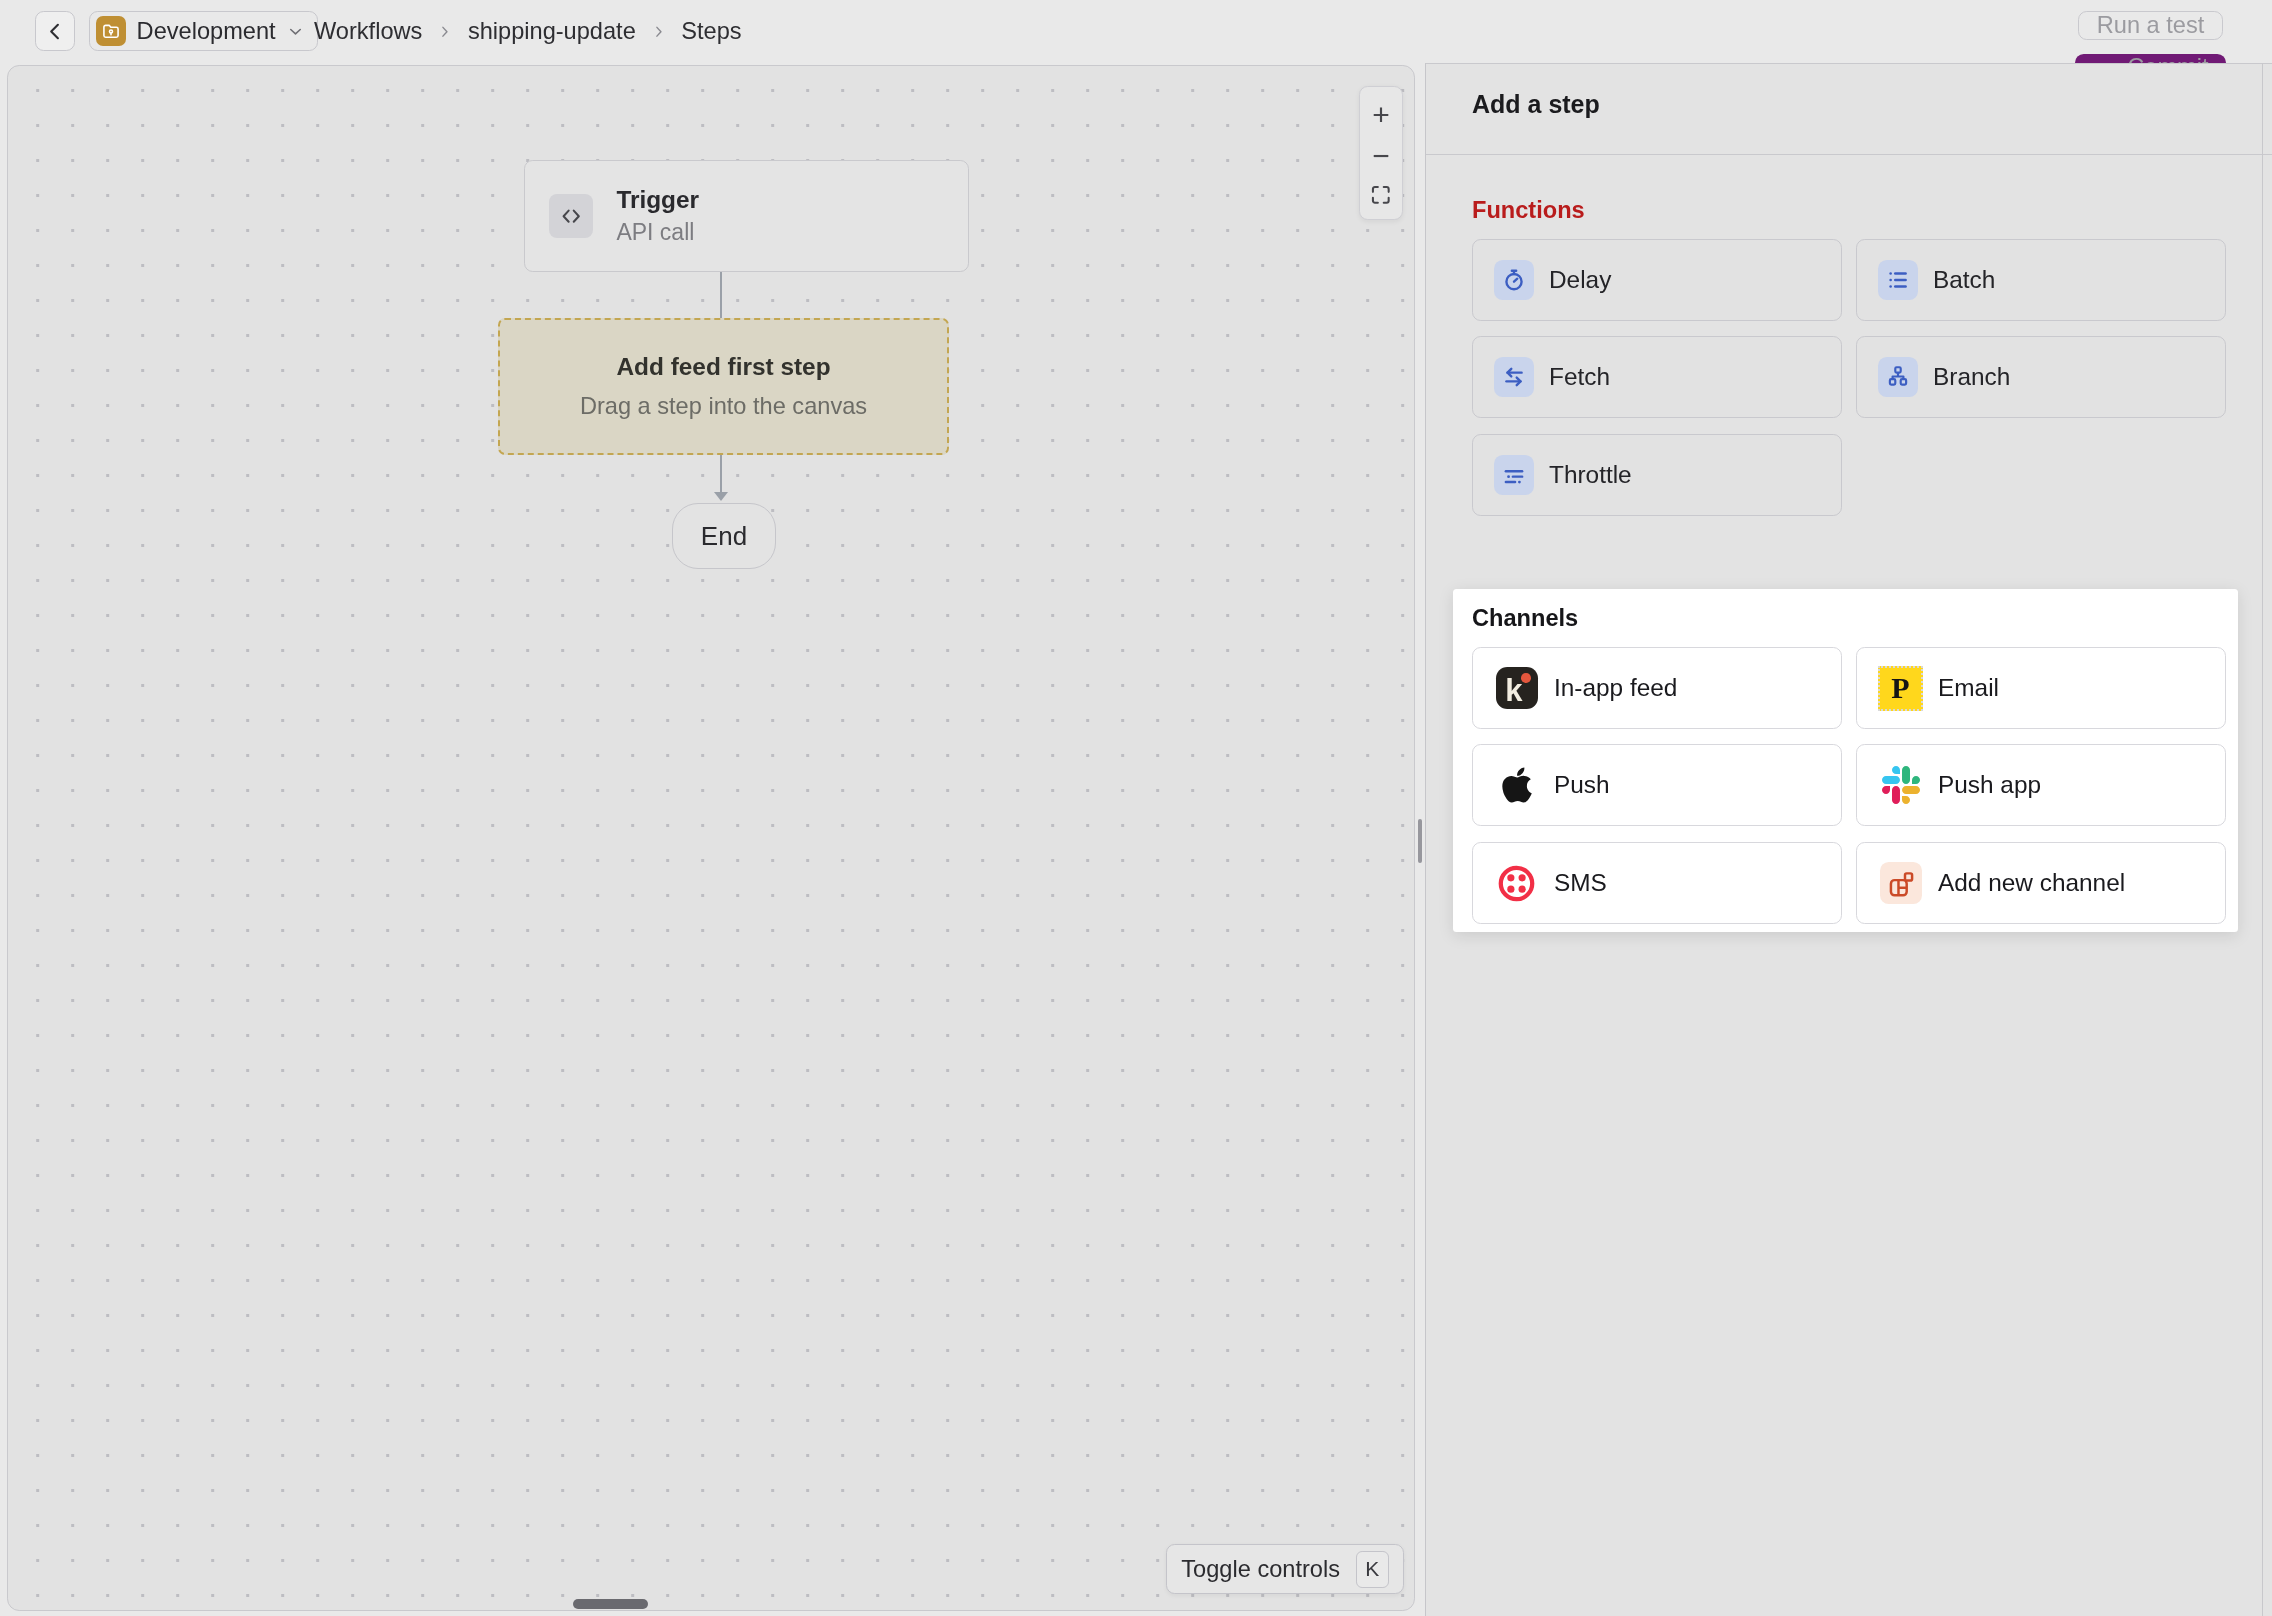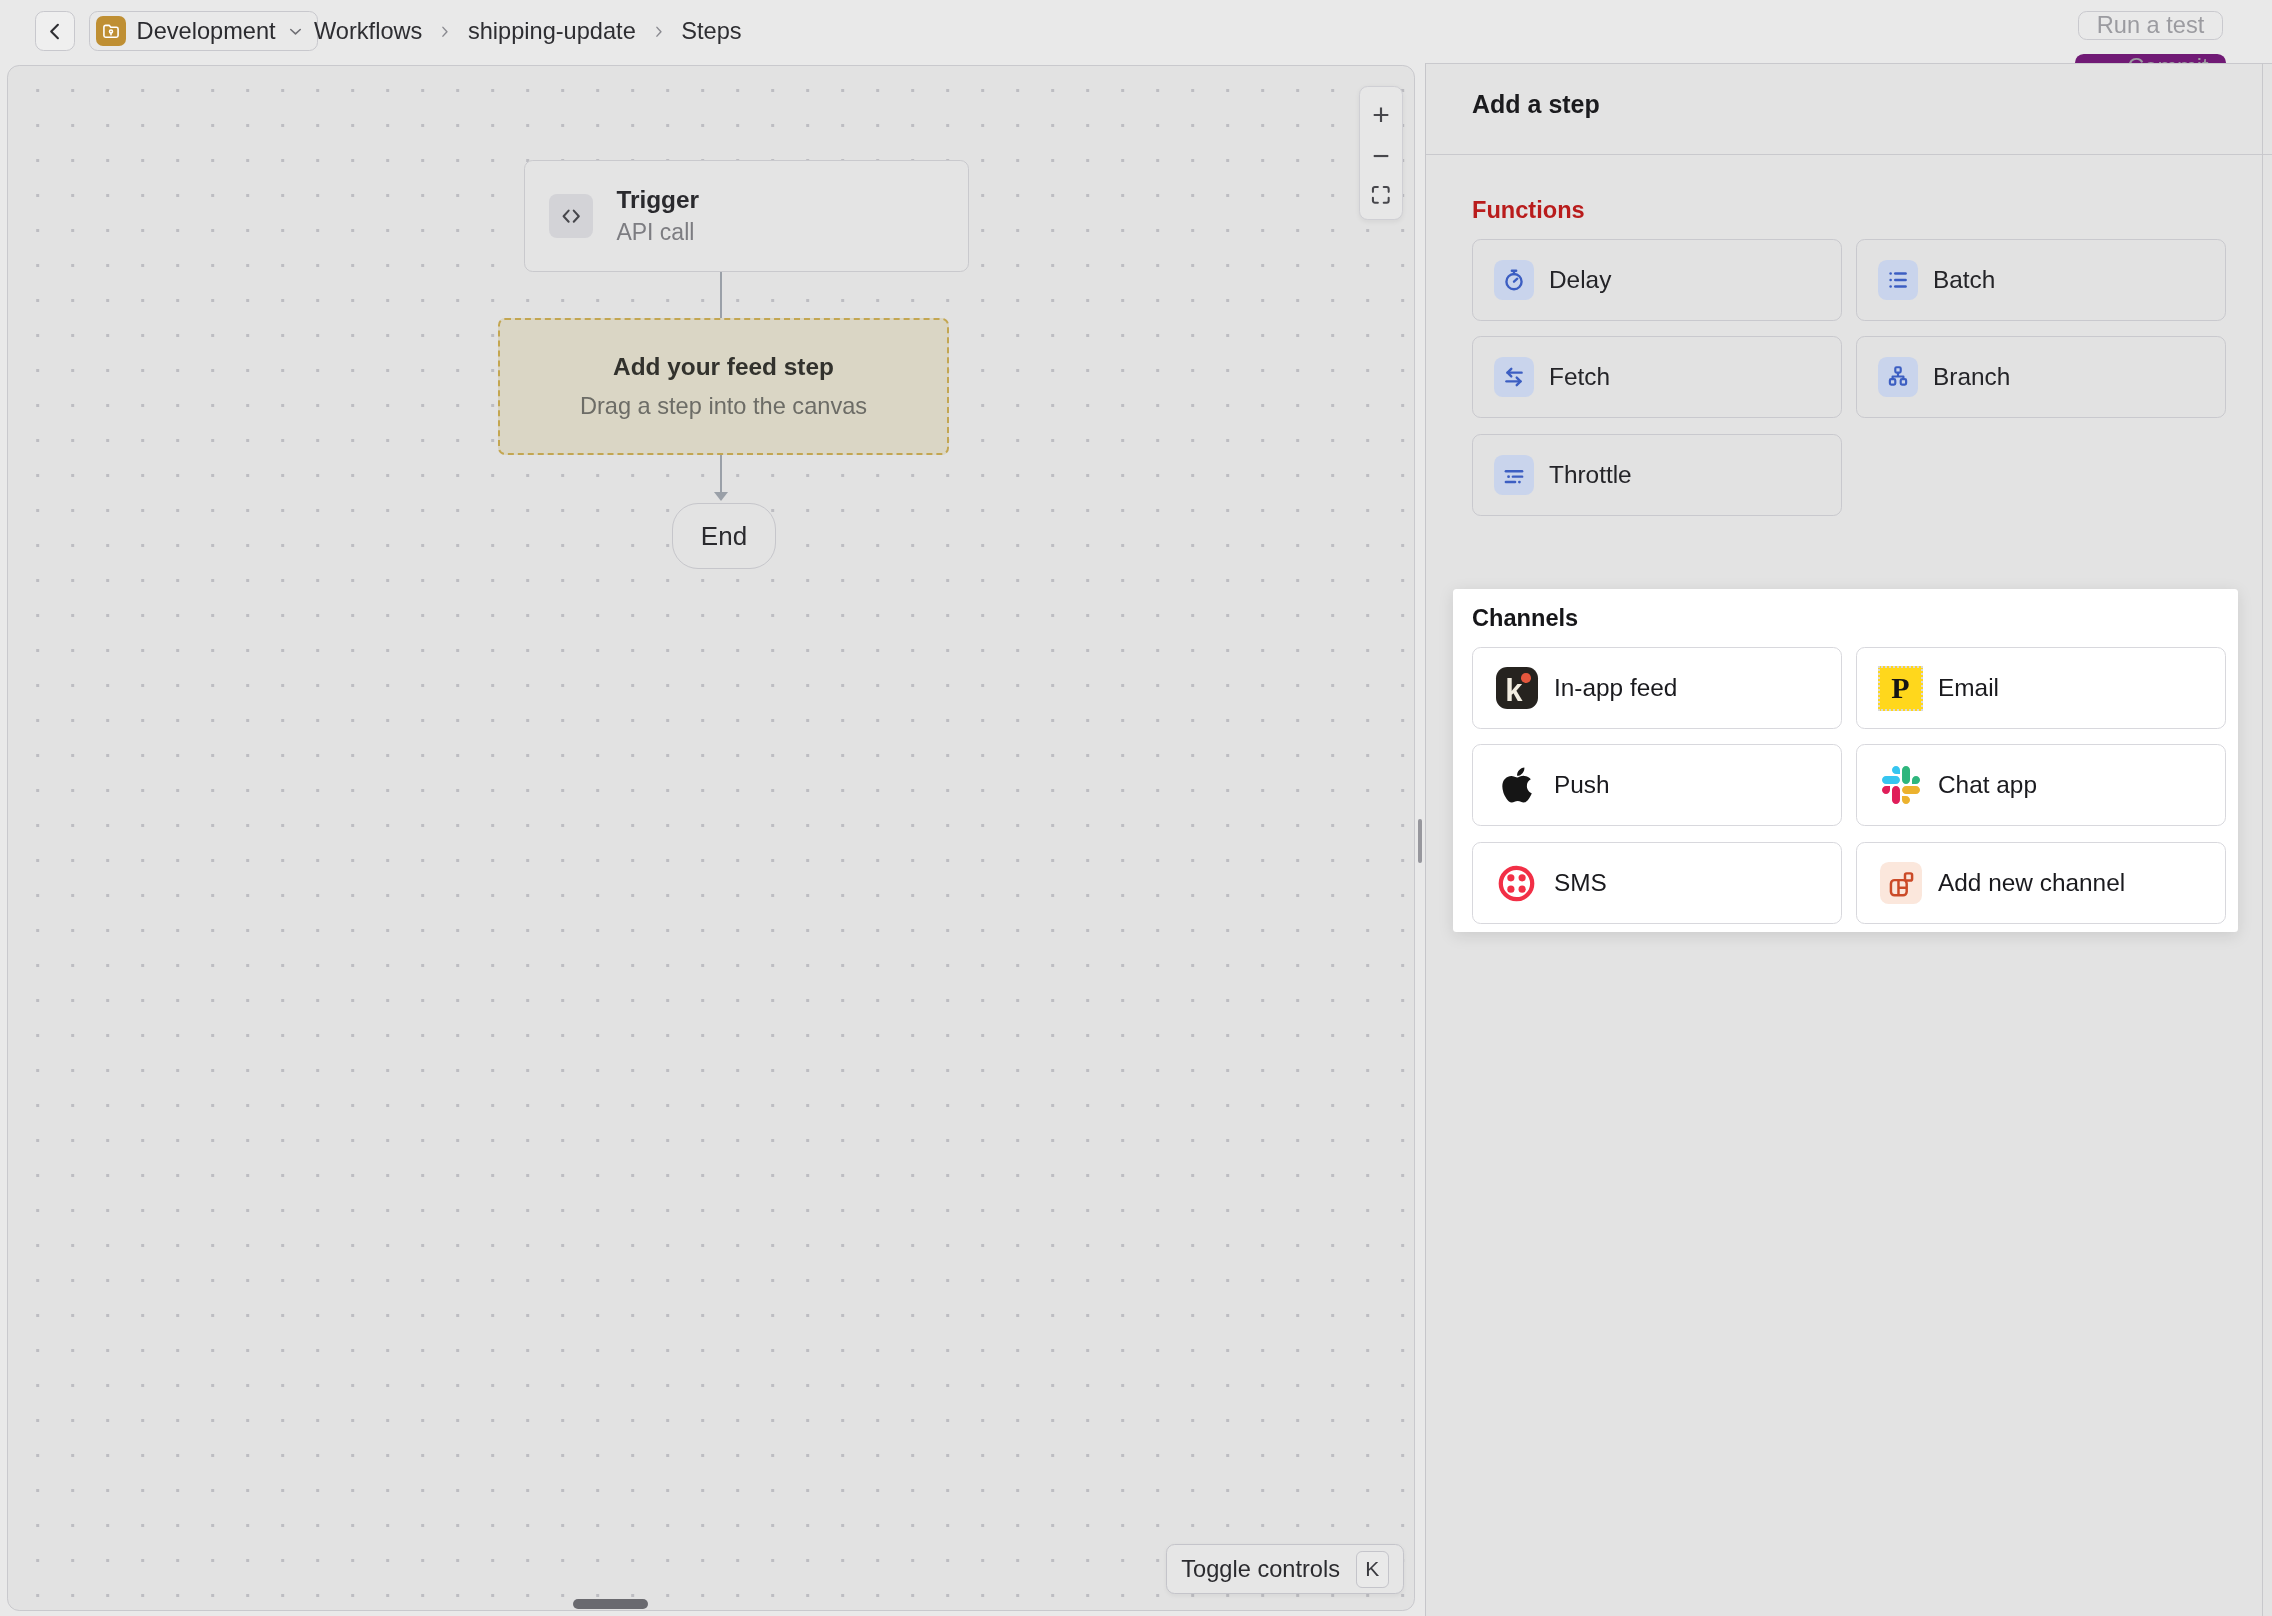--- a/index.html
+++ b/index.html
@@ -166,21 +166,21 @@
       </span>
       <span>
         <div class="node-title">Trigger</div>
         <div class="node-sub">API call</div>
       </span>
     </div>
 
     <div class="edge" style="left:712px; top:206px; height:46px;"></div>
 
     <div class="placeholder">
-      <div class="ph-title">Add your feed step</div>
+      <div class="ph-title">Add feed first step</div>
       <div class="ph-sub">Drag a step into the canvas</div>
     </div>
 
     <div class="edge" style="left:712px; top:389px; height:38px;"></div>
     <div class="edge-head" style="left:706px; top:426px;"></div>
 
     <div class="end-pill">
       <span>End</span>
     </div>
 
@@ -315,21 +315,21 @@
             <path fill="#E01E5A" d="M25.8 77.6c0 7.1-5.8 12.9-12.9 12.9S0 84.7 0 77.6s5.8-12.9 12.9-12.9h12.9v12.9z"></path>
             <path fill="#E01E5A" d="M32.3 77.6c0-7.1 5.8-12.9 12.9-12.9s12.9 5.8 12.9 12.9v32.3c0 7.1-5.8 12.9-12.9 12.9s-12.9-5.8-12.9-12.9V77.6z"></path>
             <path fill="#36C5F0" d="M45.2 25.8c-7.1 0-12.9-5.8-12.9-12.9S38.1 0 45.2 0s12.9 5.8 12.9 12.9v12.9H45.2z"></path>
             <path fill="#36C5F0" d="M45.2 32.3c7.1 0 12.9 5.8 12.9 12.9s-5.8 12.9-12.9 12.9H12.9C5.8 58.1 0 52.3 0 45.2s5.8-12.9 12.9-12.9h32.3z"></path>
             <path fill="#2EB67D" d="M97 45.2c0-7.1 5.8-12.9 12.9-12.9s12.9 5.8 12.9 12.9-5.8 12.9-12.9 12.9H97V45.2z"></path>
             <path fill="#2EB67D" d="M90.5 45.2c0 7.1-5.8 12.9-12.9 12.9s-12.9-5.8-12.9-12.9V12.9C64.7 5.8 70.5 0 77.6 0s12.9 5.8 12.9 12.9v32.3z"></path>
             <path fill="#ECB22E" d="M77.6 97c7.1 0 12.9 5.8 12.9 12.9s-5.8 12.9-12.9 12.9-12.9-5.8-12.9-12.9V97h12.9z"></path>
             <path fill="#ECB22E" d="M77.6 90.5c-7.1 0-12.9-5.8-12.9-12.9s5.8-12.9 12.9-12.9h32.3c7.1 0 12.9 5.8 12.9 12.9s-5.8 12.9-12.9 12.9H77.6z"></path>
           </svg>
         </span>
-        <span class="card-label">Chat app</span>
+        <span class="card-label">Push app</span>
       </div>
 
       <div class="card ccard" style="left:403px; top:253px;">
         <span class="cicon">
           <span class="addchip">
             <svg width="27" height="27" viewBox="0 0 24 24" fill="none" stroke="#cb4a27" stroke-width="2.2" stroke-linejoin="round">
               <rect x="3.5" y="9" width="14" height="13.5" rx="3.2"></rect>
               <path d="M10.2 9 V22.5"></path>
                 <path d="M10.2 15.8 H17.5"></path>
               <rect x="16" y="3" width="6.3" height="6.3" rx="1.4" fill="#fbe7dc"></rect>

